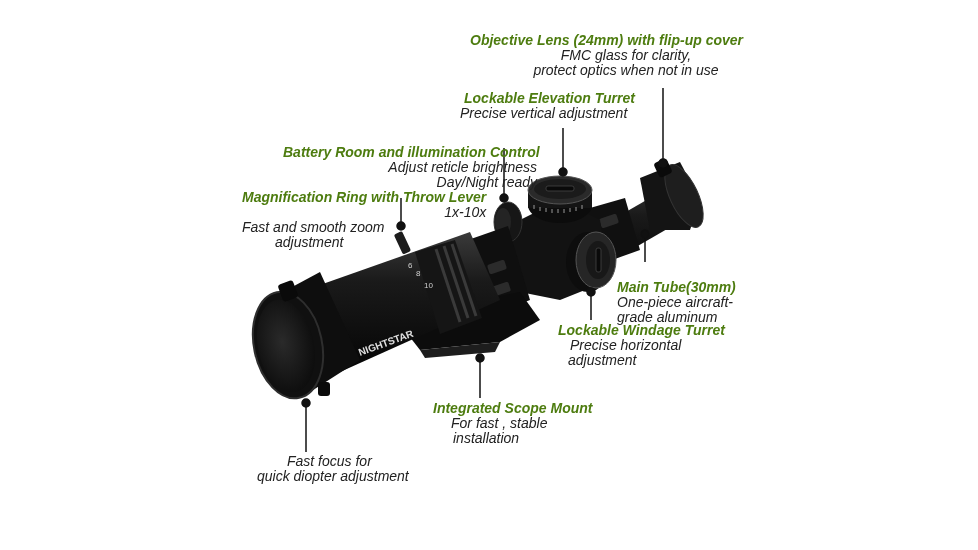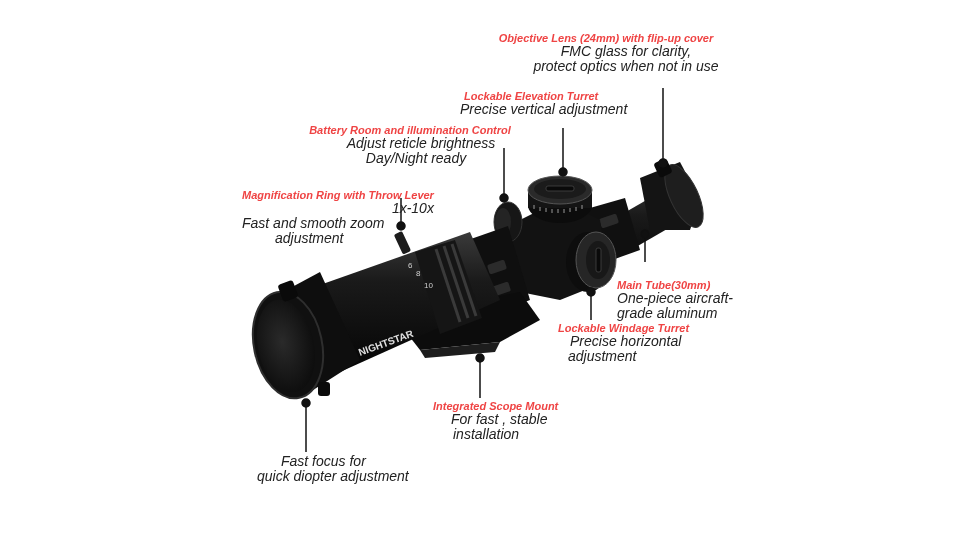--- a/index.html
+++ b/index.html
@@ -1,19 +1,19 @@
 <!DOCTYPE html>
 <html><head>
 <meta charset="utf-8">
 <style>
   html, body { margin: 0; padding: 0; background: #ffffff; }
   body { width: 978px; height: 550px; position: relative; overflow: hidden;
          font-family: "Liberation Sans", "DejaVu Sans", sans-serif; color: #111; }
   .callout { position: absolute; font-style: italic; white-space: nowrap; }
-  .callout .title { font-weight: bold; font-size: 11px; color: #ef4444; letter-spacing: 0; }
+  .callout .title { font-weight: bold; font-size: 14px; color: #4d7c0f; letter-spacing: 0; }
   .callout .desc { font-size: 14px; color: #222; line-height: 15px; }
   .callout.center { text-align: center; }
   svg.scope { position: absolute; left: 0; top: 0; }
 </style>
 </head>
 <body>
 
 <svg class="scope" width="978" height="550" viewBox="0 0 978 550">
   <defs>
     <linearGradient id="tubeGrad" x1="0" y1="0" x2="0" y2="1">
@@ -150,21 +150,21 @@
   <div class="title">Objective Lens (24mm) with flip-up cover</div>
   <div class="desc" style="margin-left:40px;">FMC  glass for clarity,</div>
   <div class="desc" style="margin-left:40px;">protect optics when not in use</div>
 </div>
 
 <div class="callout" style="left:460px; top:90px;">
   <div class="title" style="margin-left:4px;">Lockable Elevation Turret</div>
   <div class="desc">Precise vertical adjustment</div>
 </div>
 
-<div class="callout center" style="left:283px; top:124px; width:254px;">
+<div class="callout center" style="left:283px; top:144px; width:254px;text-align:right;">
   <div class="title">Battery Room and illumination Control</div>
   <div class="desc" style="margin-left:22px;">Adjust reticle brightness</div>
   <div class="desc" style="margin-left:12px;">Day/Night ready</div>
 </div>
 
 <div class="callout" style="left:242px; top:189px;">
   <div class="title">Magnification Ring with Throw Lever</div>
   <div class="desc" style="margin-left:62px;text-align:right;">1x-10x</div>
   <div class="desc">Fast and smooth zoom</div>
   <div class="desc" style="margin-left:33px;">adjustment</div>
@@ -182,15 +182,15 @@
   <div class="desc" style="margin-left:10px;">adjustment</div>
 </div>
 
 <div class="callout" style="left:433px; top:400px;">
   <div class="title">Integrated Scope Mount</div>
   <div class="desc" style="margin-left:18px;">For fast , stable</div>
   <div class="desc" style="margin-left:20px;">installation</div>
 </div>
 
 <div class="callout" style="left:257px; top:454px;">
-  <div class="desc" style="margin-left:24px;">Fast focus for</div>
+  <div class="desc" style="margin-left:30px;">Fast focus for</div>
   <div class="desc">quick diopter adjustment</div>
 </div>
 
 </body></html>

